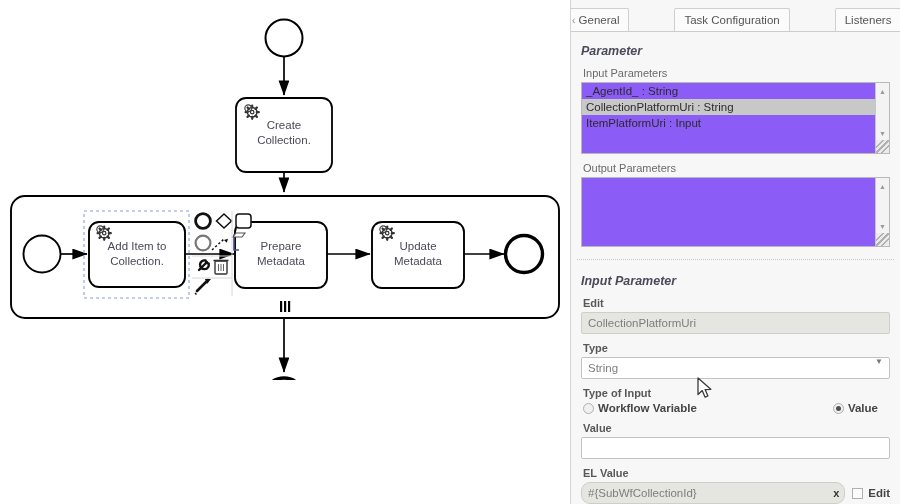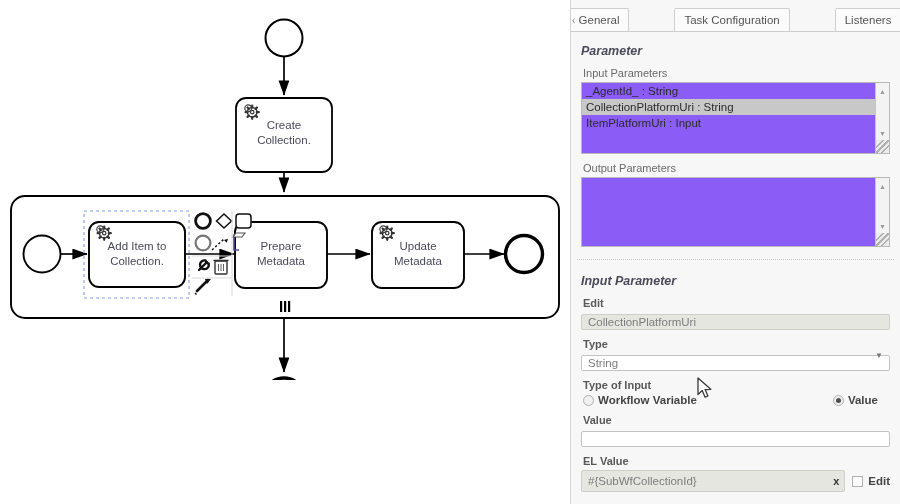--- a/index.html
+++ b/index.html
@@ -132,21 +132,21 @@
       linear-gradient(135deg, transparent 46%, #b0b0b0 46%, #b0b0b0 54%, transparent 54%),
       linear-gradient(135deg, transparent 66%, #b0b0b0 66%, #b0b0b0 74%, transparent 74%),
       linear-gradient(135deg, transparent 26%, #b0b0b0 26%, #b0b0b0 34%, transparent 34%);
     background-color: #ebebeb;
     cursor: nwse-resize;
   }
 
   
   .txtinput {
     width: 100%;
-    height: 16px;
+    height: 22px;
     font-size: 11.5px;
     font-family: "Liberation Sans", sans-serif;
     color: #7d7d7d;
     padding: 0 6px;
     border: 1px solid #c3c3c3;
     background: #ffffff;
     border-radius: 2px;
     outline: none;
   }
   .txtinput.readonly { background: #e6e6e0; color: #7d7d7d; border-color: #cfcfc9; }
@@ -172,21 +172,21 @@
   .radio-label { font-size: 11.5px; font-weight: bold; color: #454545; cursor: pointer; }
   .radio-group { display:flex; align-items:center; gap:4px; margin-right:12px; }
 
   
   .elrow { display: flex; align-items: center; gap: 7px; }
   .elfield {
     position: relative; flex: 1;
     height: 22px;
     background: #e6e6e0;
     border: 1px solid #cfcfc9;
-    border-radius: 2px;
+    border-radius: 9px;
   }
   .elfield .eltext {
     position: absolute; left: 6px; top: 0; right: 22px;
     line-height: 21px; font-size: 11.5px; color: #7d7d7d;
     white-space: nowrap; overflow: hidden;
   }
   .elfield .clearbtn {
     position: absolute; right: 5px; top: 0;
     line-height: 21px; font-size: 11px; font-weight: bold;
     color: #333; cursor: pointer;

